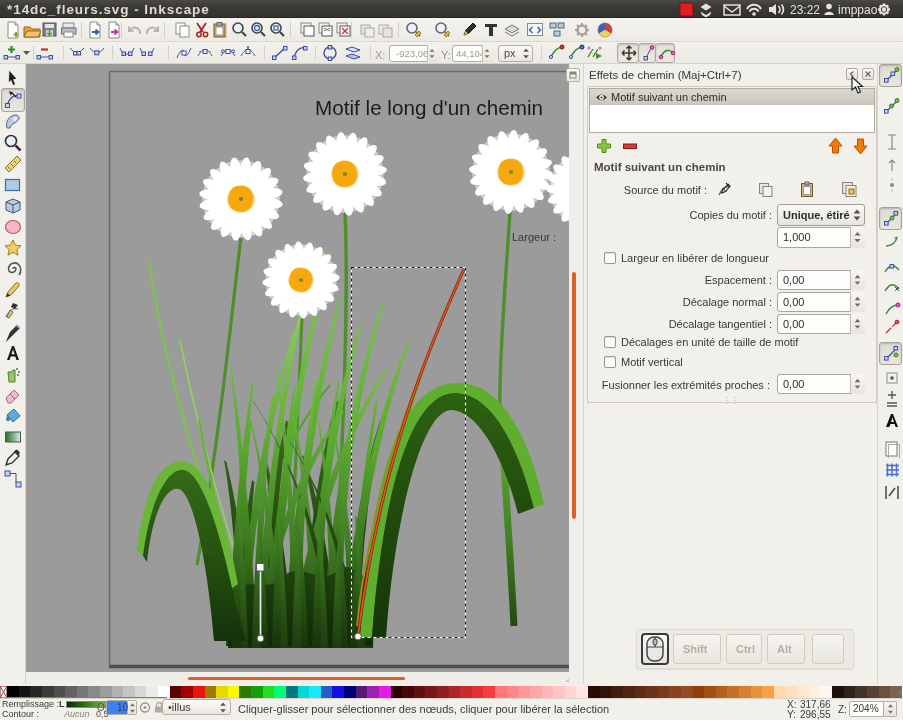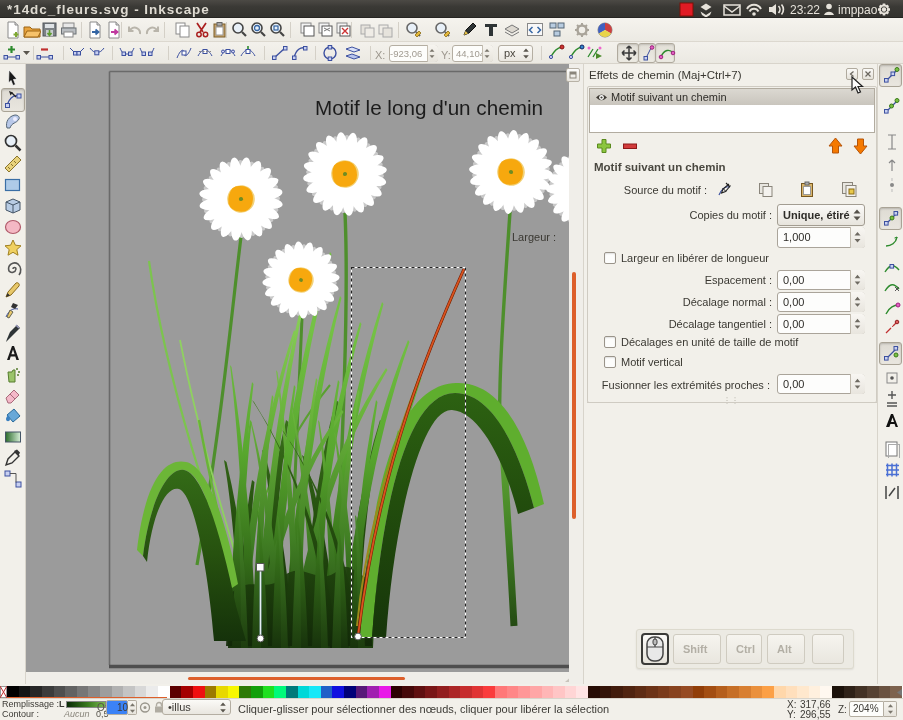--- a/index.html
+++ b/index.html
@@ -236,21 +236,21 @@
 <svg class="abs" style="left:321px;top:44px" width="18" height="18" viewBox="0 0 18 18">
     <circle cx="9" cy="9" r="6" fill="none" stroke="#3c50a0" stroke-width="1.4"></circle>
     <rect x="7.2" y="1.5" width="3.5" height="3.5" fill="#c8d0f0" stroke="#3c50a0"></rect>
     <rect x="7.2" y="13" width="3.5" height="3.5" fill="#c8d0f0" stroke="#3c50a0"></rect>
   </svg>
 <svg class="abs" style="left:344px;top:44px" width="18" height="18" viewBox="0 0 18 18">
     <path d="M2 5 l6 -2 8 3 -6 2 z" fill="#d8e0f8" stroke="#3c50a0"></path>
     <path d="M2 12 l6 -2 8 3 -6 2 z" fill="#b8c4ec" stroke="#3c50a0"></path>
   </svg>
 <div style="position:absolute;left:375px;top:49px;font-size:11px;color:#9c978e;font-weight:normal;white-space:nowrap;">X:</div>
-<div class="abs" style="left:389px;top:45px;width:49px;height:17px;background:#fdfdfb;border:1px solid #b4aea2;border-radius:3px;font-size:9.5px;color:#a09a90;line-height:15px;padding-left:0;">-923,06</div>
+<div class="abs" style="left:389px;top:45px;width:49px;height:17px;background:#fdfdfb;border:1px solid #b4aea2;border-radius:3px;font-size:9.5px;color:#a09a90;line-height:15px;padding-left:6px;">-923,06</div>
 <div class="abs" style="left:427px;top:45px;width:11px;height:17px;border-left:1px solid #c4beb2;background:linear-gradient(#f6f4ef,#e7e4dc);border-radius:0 3px 3px 0;"></div>
 <svg class="abs" style="left:427px;top:47px" width="10" height="13" viewBox="0 0 12 14">
     <path d="M3 5 l3 -3.4 3 3.4z M3 9 l3 3.4 3 -3.4z" fill="#7a766c"></path>
   </svg>
 <div style="position:absolute;left:441px;top:49px;font-size:11px;color:#9c978e;font-weight:normal;white-space:nowrap;">Y:</div>
 <div class="abs" style="left:452px;top:45px;width:41px;height:17px;background:#fdfdfb;border:1px solid #b4aea2;border-radius:3px;font-size:9.5px;color:#a09a90;line-height:15px;padding-left:3px;">44,104</div>
 <div class="abs" style="left:482px;top:45px;width:11px;height:17px;border-left:1px solid #c4beb2;background:linear-gradient(#f6f4ef,#e7e4dc);border-radius:0 3px 3px 0;"></div>
 <svg class="abs" style="left:482px;top:47px" width="10" height="13" viewBox="0 0 12 14">
     <path d="M3 5 l3 -3.4 3 3.4z M3 9 l3 3.4 3 -3.4z" fill="#7a766c"></path>
   </svg>

